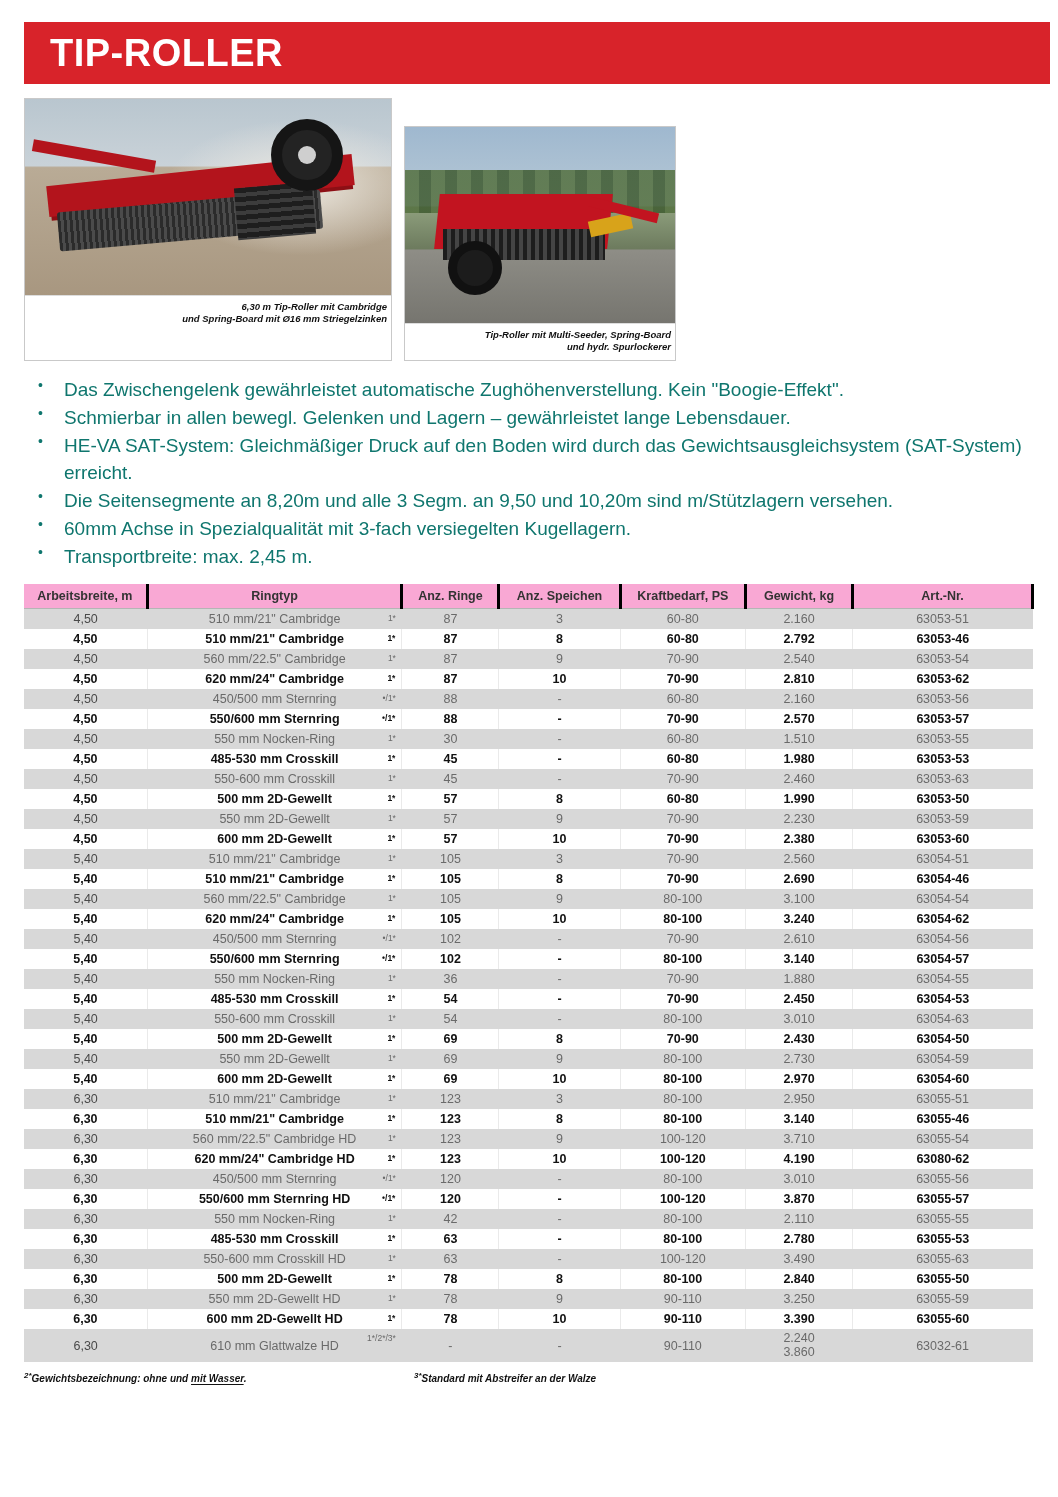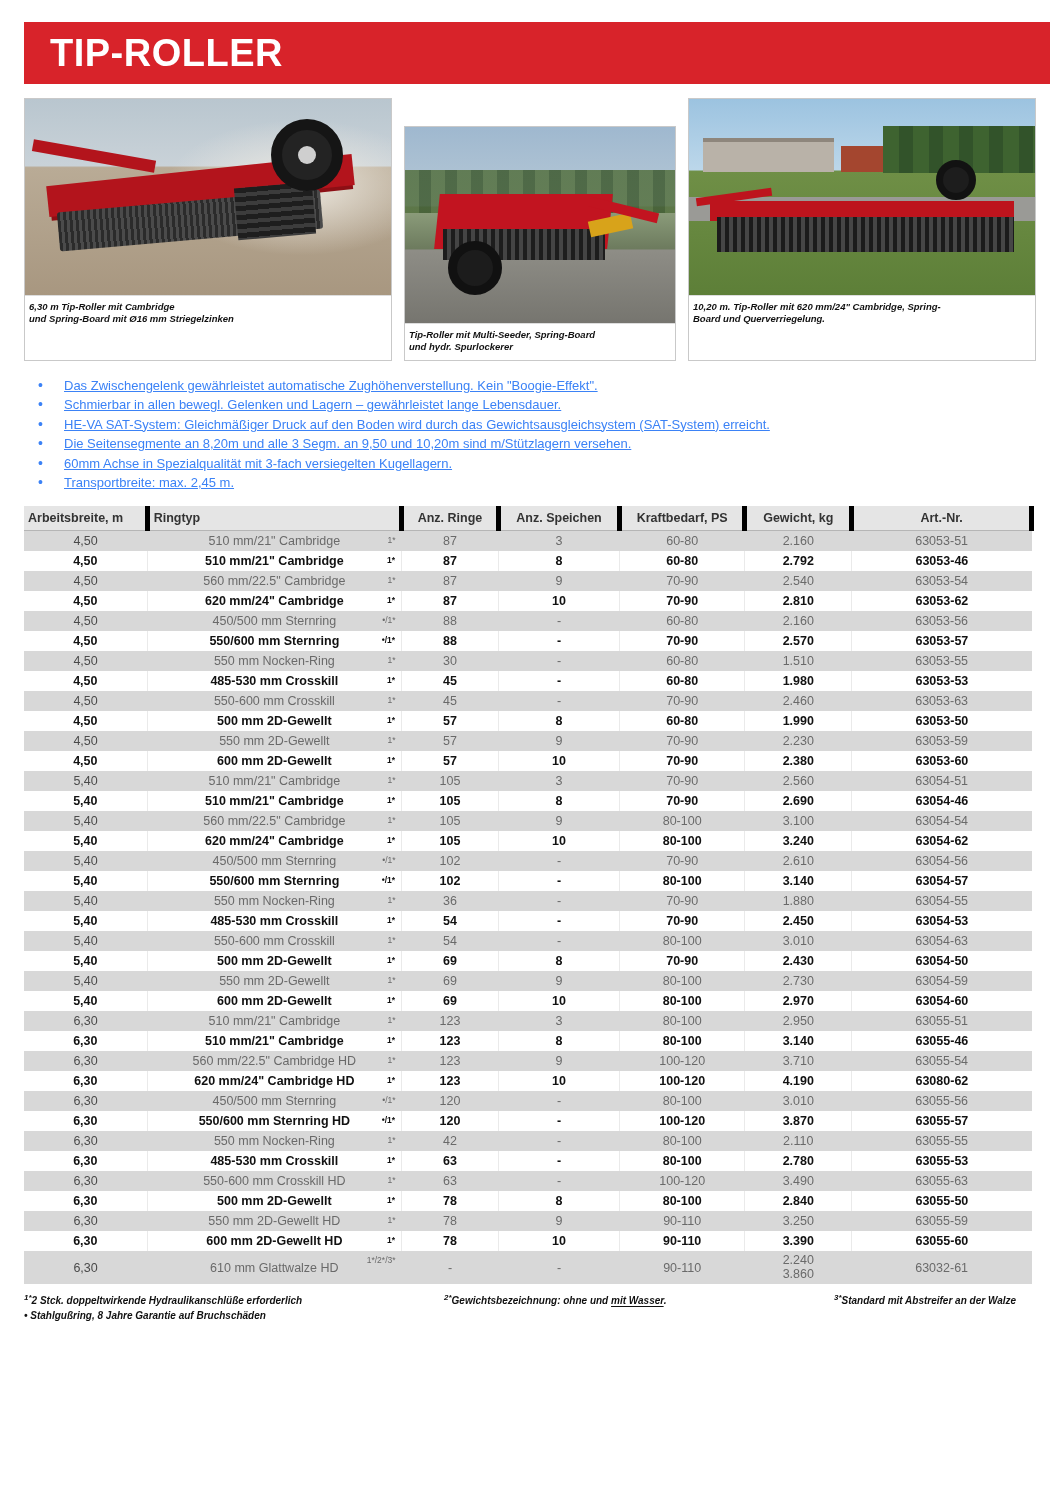--- a/index.html
+++ b/index.html
@@ -52,21 +52,21 @@
   .photo-img {
     height: 196px;
     position: relative;
     overflow: hidden;
     background: #cfd4d8;
   }
   .caption {
     font-size: 9.5px;
     font-style: italic;
     font-weight: bold;
-    text-align: left;
+    text-align: right;
     padding: 5px 4px 6px 4px;
     line-height: 1.3;
     color: #111;
     border-top: 1px solid #ddd;
     background: #fff;
     min-height: 33px;
   }
   
   .ph1 { background:
       linear-gradient(#b9c6cf 0%, #c9d2d8 34%, #b9ab96 35%, #a89780 100%); }
@@ -121,27 +121,26 @@
   .ph3 .draw { position:absolute; left:2%; top:48%; width:22%; height:4%;
       background:#bd141d; transform: rotate(-8deg); }
 
   
   .bullets {
     margin: 4px 0 14px 0;
     padding: 0;
     list-style: none;
   }
   .bullets li {
-    font-size: 13px;
+    font-size: 19px;
     line-height: 1.42;
     padding-left: 40px;
     position: relative;
     margin-bottom: 1px;
-    color: #3b82f6;
-    text-decoration: underline;
+    color: #0f766e;
   }
   .bullets li::before {
     content: "•";
     position: absolute;
     left: 14px;
     top: -1px;
     font-size: 14px;
   }
 
   
@@ -157,26 +156,27 @@
   }
 
   
   table.models {
     width: 1010px;
     border-collapse: collapse;
     table-layout: fixed;
     font-size: 12.5px;
   }
   table.models th {
-    background: #e5e5e5;
+    background: #f9a8d4;
     color: #333;
     font-weight: bold;
     font-size: 12.5px;
+    text-align: center;
     padding: 5px 4px;
-    border-right: 5px solid #000000;
+    border-right: 3px solid #000000;
     border-bottom: 1px solid #b5b5b5;
     white-space: nowrap;
   }
   th.c-width { width: 122px; text-align: left; padding-left: 12px; }
   th.c-type  { width: 252px; text-align: left; padding-left: 6px; }
   th.c-rings { width: 96px; }
   th.c-spokes{ width: 120px; }
   th.c-power { width: 124px; }
   th.c-weight{ width: 106px; }
   th.c-art   { width: 178px; border-right: none; }
@@ -263,36 +263,20 @@
         <div class="yellow"></div>
         <div class="arm"></div>
         <div class="tyre"></div>
       </div>
       <div class="caption">
         <span>Tip-Roller mit Multi-Seeder, Spring-Board</span><br>
         <span>und hydr. Spurlockerer</span>
       </div>
     </div>
 
-    <div class="photo-card last">
-      <div class="photo-img ph3">
-        <div class="bldg"></div>
-        <div class="bldg2"></div>
-        <div class="trees"></div>
-        <div class="road"></div>
-        <div class="draw"></div>
-        <div class="frame"></div>
-        <div class="rings"></div>
-        <div class="wheel"></div>
-      </div>
-      <div class="caption">
-        <span>10,20 m. Tip-Roller mit 620 mm/24" Cambridge, Spring-</span><br>
-        <span>Board und Querverriegelung.</span>
-      </div>
-    </div>
 
   </div>
 
   <ul class="bullets">
     <li>Das Zwischengelenk gewährleistet automatische Zughöhenverstellung. Kein "Boogie-Effekt".</li>
     <li>Schmierbar in allen bewegl. Gelenken und Lagern – gewährleistet lange Lebensdauer.</li>
     <li>HE-VA SAT-System: Gleichmäßiger Druck auf den Boden wird durch das Gewichtsausgleichsystem (SAT-System) erreicht.</li>
     <li>Die Seitensegmente an 8,20m und alle 3 Segm. an 9,50 und 10,20m sind m/Stützlagern versehen.</li>
     <li>60mm Achse in Spezialqualität mit 3-fach versiegelten Kugellagern.</li>
     <li>Transportbreite: max. 2,45 m.</li>
@@ -642,24 +626,20 @@
           <td>-</td>
           <td>-</td>
           <td>90-110</td>
           <td class="twoline">2.240<br>3.860</td>
           <td>63032-61</td>
         </tr>
       </tbody>
   </table>
 
   <div class="footnotes">
-    <div class="fn-col-1 fn">
-      <div><sup>1*</sup><span>2 Stck. doppeltwirkende Hydraulikanschlüße erforderlich</span></div>
-      <div>• Stahlgußring, 8 Jahre Garantie auf Bruchschäden</div>
-    </div>
     <div class="fn-col-2 fn">
       <sup>2*</sup><span>Gewichtsbezeichnung: ohne und </span><span class="u">mit Wasser</span><span>.</span>
     </div>
     <div class="fn-col-3 fn">
       <sup>3*</sup><span>Standard mit Abstreifer an der Walze</span>
     </div>
   </div>
 
 </div>
 

